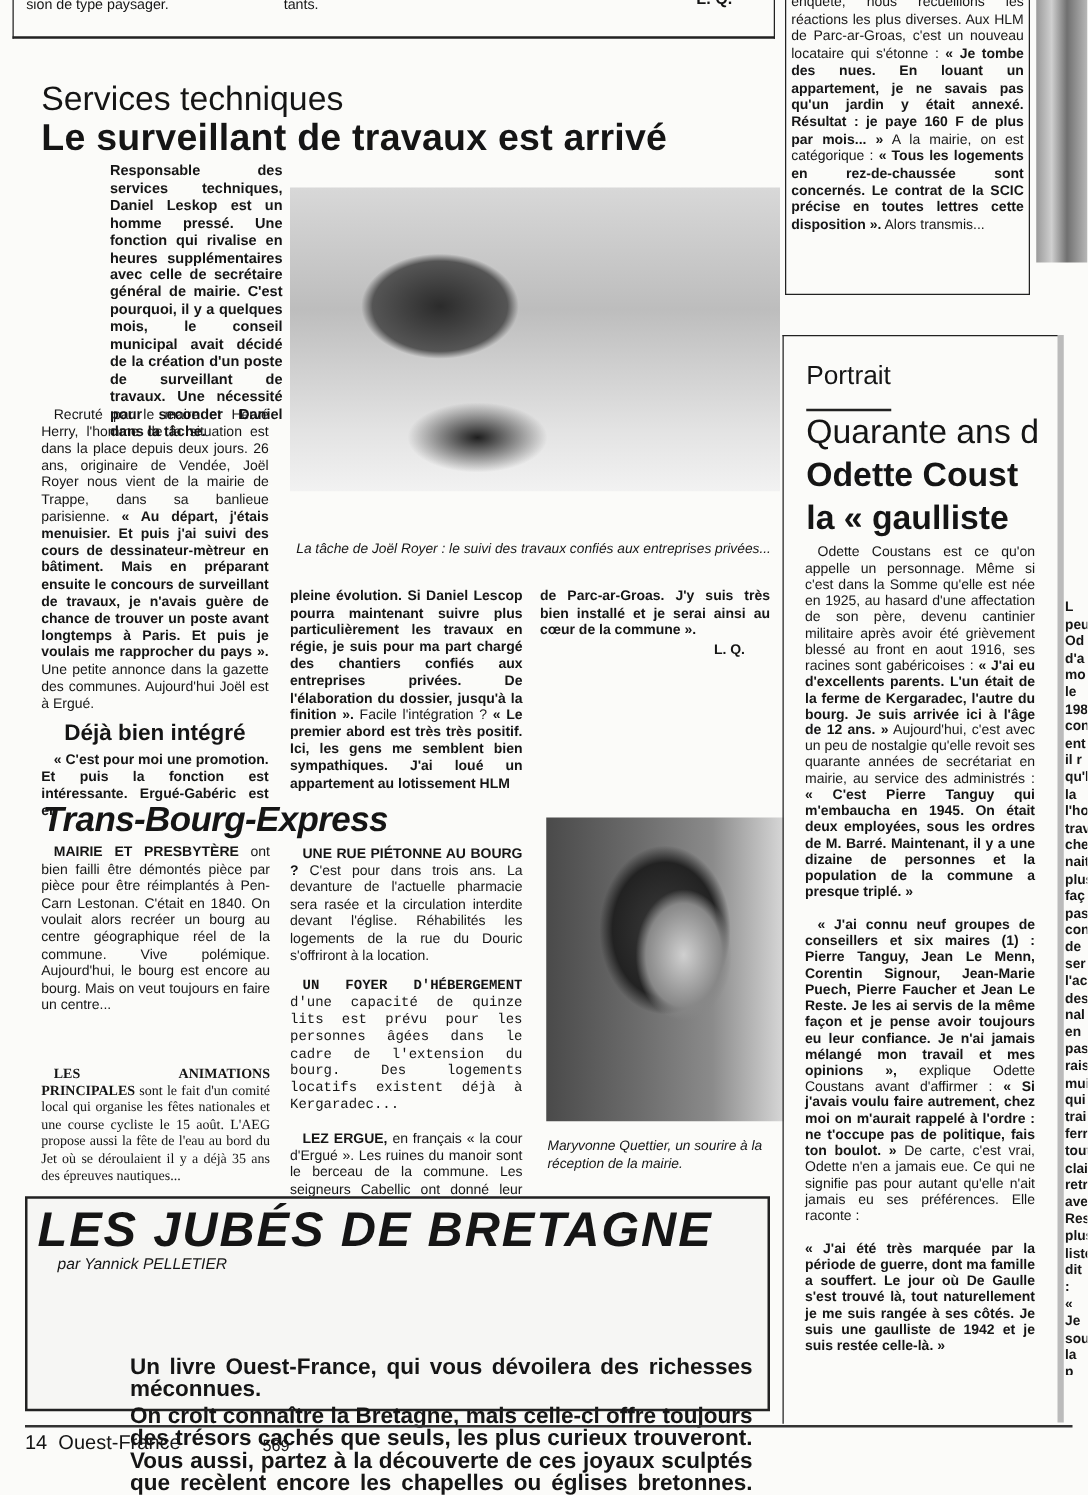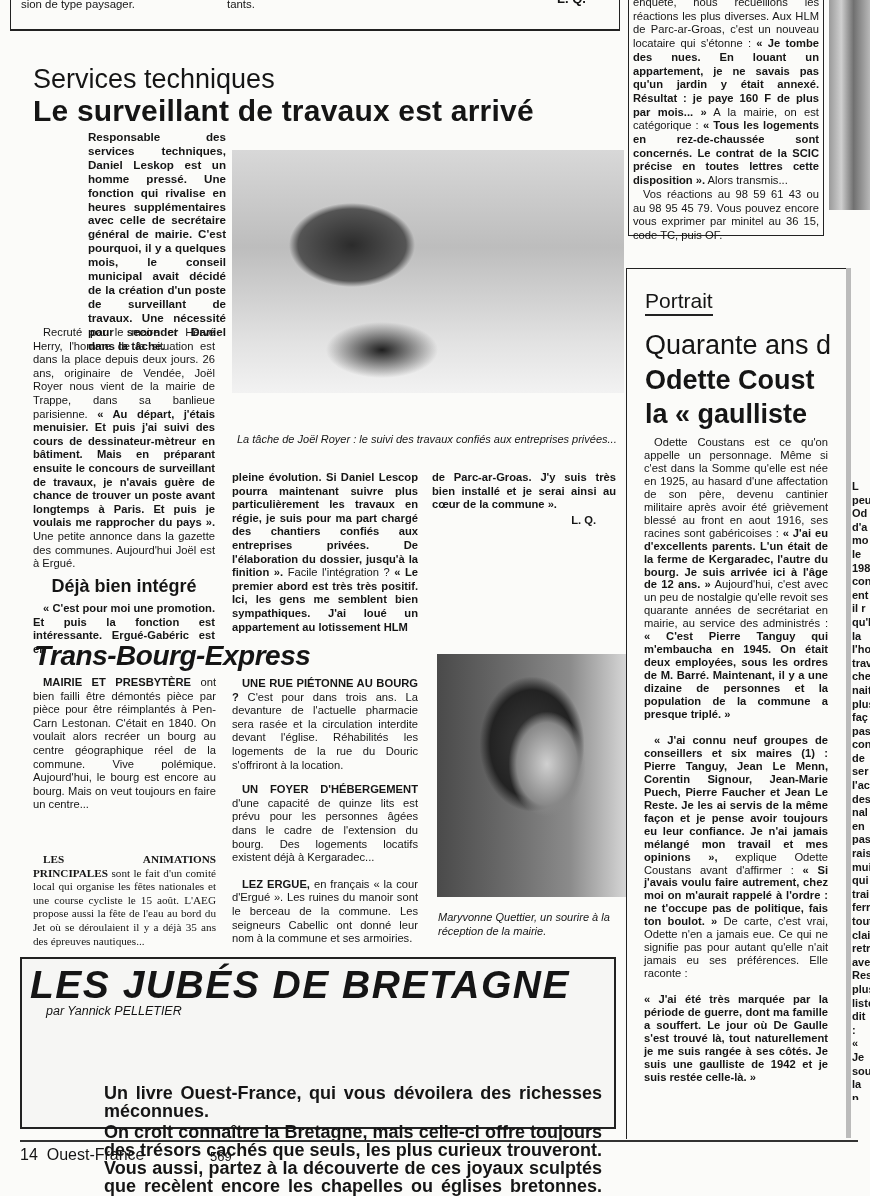--- a/index.html
+++ b/index.html
@@ -34,21 +34,21 @@
   #tb-title { left:34px; top:640px; font-size:28px; font-weight:900; font-style:italic; letter-spacing:-0.5px; }
   .sec-head { font-weight:bold; font-size:18px; text-align:center; }
 
   #jubes-box { left:20px; top:957px; width:592px; height:168px; border:2px solid #222; background:#f6f6f4; }
   #jubes-title { left:30px; top:963px; font-size:39px; font-weight:900; font-style:italic; letter-spacing:1.5px; }
   #jubes-author { left:46px; top:1004px; font-size:12.5px; font-style:italic; }
   #jubes-body { left:104px; top:1084px; width:498px; font-size:18px; line-height:18.1px; text-align:justify;font-weight:bold; }
   #jubes-body p { margin:0; }
 
   #portrait-box { left:626px; top:268px; width:220px; height:870px; border-left:1.5px solid #222; border-top:1.5px solid #222; }
-  #portrait-kicker { left:645px; top:289px; font-size:21px; border-bottom:2px solid #222; padding-bottom:1px; }
+  #portrait-kicker { left:645px; top:289px; font-size:21px; border-bottom:2px solid #222; padding-bottom:14px; }
   #portrait-h1 { left:645px; top:330px; font-size:27px; white-space:nowrap; width:200px; overflow:hidden; }
   #portrait-h2 { left:645px; top:365px; font-size:27px; font-weight:bold; white-space:nowrap; width:200px; overflow:hidden; }
   #portrait-h3 { left:645px; top:399px; font-size:27px; font-weight:bold; white-space:nowrap; width:200px; overflow:hidden; }
   #portrait-divider { left:846px; top:268px; width:5px; height:870px; background:#bbb; }
   #cut-col { left:852px; top:480px; width:18px; height:620px; overflow:hidden; font-size:11px; line-height:13.6px; font-weight:bold; }
 
   #footer-rule { left:20px; top:1140px; width:838px; height:2px; background:#333; }
   #footer { left:20px; top:1146px; font-size:16px; }
   #footer-num { left:210px; top:1149px; font-size:13px; }
 </style>
@@ -58,21 +58,20 @@
 <div id="top-box" class="abs">
   <span style="left:10px;top:4px;">sion de type paysager.</span>
   <span style="left:216px;top:4px;">tants.</span>
   <span style="left:546px;top:-2px;font-weight:bold;font-size:13px;">L. Q.</span>
 </div>
 
 <div id="right-box" class="abs col" style="font-size:11.2px;line-height:13.7px;">
   <p style="text-indent:0;">
     <span>enquête, nous recueillons les réactions les plus diverses. Aux HLM de Parc-ar-Groas, c'est un nouveau locataire qui s'étonne : </span><span class="b">« Je tombe des nues. En louant un appartement, je ne savais pas qu'un jardin y était annexé. Résultat : je paye 160 F de plus par mois... »</span><span> A la mairie, on est catégorique : </span><span class="b">« Tous les logements en rez-de-chaussée sont concernés. Le contrat de la SCIC précise en toutes lettres cette disposition ».</span><span> Alors transmis...</span>
   </p>
-  <p>Vos réactions au 98 59 61 43 ou au 98 95 45 79. Vous pouvez encore vous exprimer par minitel au 36 15, code TC, puis OF.</p>
 </div>
 <div id="right-photo-strip" class="abs"></div>
 
 <div id="kicker" class="abs">Services techniques</div>
 <div id="headline" class="abs">Le surveillant de travaux est arrivé</div>
 
 <div class="abs col b" style="left:88px;top:130px;width:138px;font-size:11.6px;line-height:13.9px;">Responsable des services techniques, Daniel Leskop est un homme pressé. Une fonction qui rivalise en heures supplémentaires avec celle de secrétaire général de mairie. C'est pourquoi, il y a quelques mois, le conseil municipal avait décidé de la création d'un poste de surveillant de travaux. Une nécessité pour seconder Daniel dans la tâche.</div>
 
 <div class="abs col" style="left:33px;top:326px;width:182px;">
   <p><span>Recruté par le maire et Hervé Herry, l'homme de la situation est dans la place depuis deux jours. 26 ans, originaire de Vendée, Joël Royer nous vient de la mairie de Trappe, dans sa banlieue parisienne. </span><span class="b">« Au départ, j'étais menuisier. Et puis j'ai suivi des cours de dessinateur-mètreur en bâtiment. Mais en préparant ensuite le concours de surveillant de travaux, je n'avais guère de chance de trouver un poste avant longtemps à Paris. Et puis je voulais me rapprocher du pays ».</span><span> Une petite annonce dans la gazette des communes. Aujourd'hui Joël est à Ergué.</span></p>
@@ -94,21 +93,21 @@
 
 <div id="tb-title" class="abs">Trans-Bourg-Express</div>
 
 <div class="abs col" style="left:33px;top:676px;width:183px;">
   <p><span class="b">MAIRIE ET PRESBYTÈRE</span><span> ont bien failli être démontés pièce par pièce pour être réimplantés à Pen-Carn Lestonan. C'était en 1840. On voulait alors recréer un bourg au centre géographique réel de la commune. Vive polémique. Aujourd'hui, le bourg est encore au bourg. Mais on veut toujours en faire un centre...</span></p>
   <p style="margin-top:41px;font-family:Liberation Serif, serif;"><span class="b">LES ANIMATIONS PRINCIPALES</span><span> sont le fait d'un comité local qui organise les fêtes nationales et une course cycliste le 15 août. L'AEG propose aussi la fête de l'eau au bord du Jet où se déroulaient il y a déjà 35 ans des épreuves nautiques...</span></p>
 </div>
 
 <div class="abs col" style="left:232px;top:677px;width:186px;">
   <p><span class="b">UNE RUE PIÉTONNE AU BOURG ?</span><span> C'est pour dans trois ans. La devanture de l'actuelle pharmacie sera rasée et la circulation interdite devant l'église. Réhabilités les logements de la rue du Douric s'offriront à la location.</span></p>
-  <p style="margin-top:11px;"><span class="b">UN FOYER D'HÉBERGEMENT</span><span> d'une capacité de quinze lits est prévu pour les personnes âgées dans le cadre de l'extension du bourg. Des logements locatifs existent déjà à Kergaradec...</span></p>
+  <p style="margin-top:11px;font-family:Liberation Mono, monospace;"><span class="b">UN FOYER D'HÉBERGEMENT</span><span> d'une capacité de quinze lits est prévu pour les personnes âgées dans le cadre de l'extension du bourg. Des logements locatifs existent déjà à Kergaradec...</span></p>
   <p style="margin-top:13px;"><span class="b">LEZ ERGUE,</span><span> en français « la cour d'Ergué ». Les ruines du manoir sont le berceau de la commune. Les seigneurs Cabellic ont donné leur nom à la commune et ses armoiries.</span></p>
 </div>
 
 <div id="photo2" class="abs"></div>
 <div class="abs cap" style="left:438px;top:911px;width:186px;">Maryvonne Quettier, un sourire à la réception de la mairie.</div>
 
 <div id="jubes-box" class="abs"></div>
 <div id="jubes-title" class="abs">LES JUBÉS DE BRETAGNE</div>
 <div id="jubes-author" class="abs">par Yannick PELLETIER</div>
 <div id="jubes-body" class="abs">

